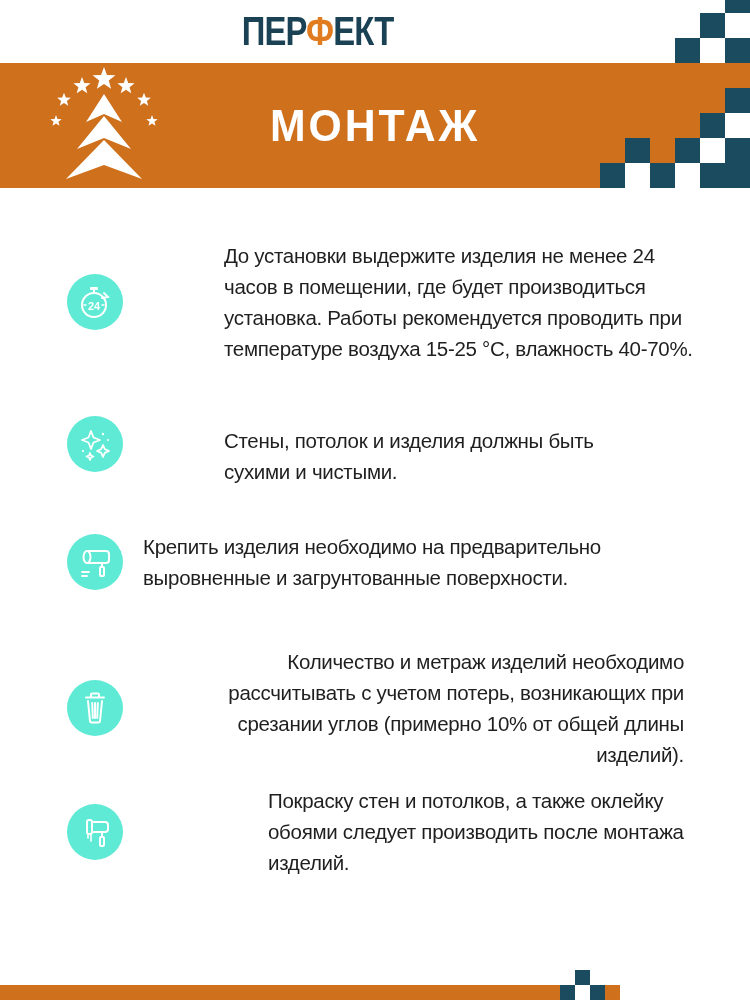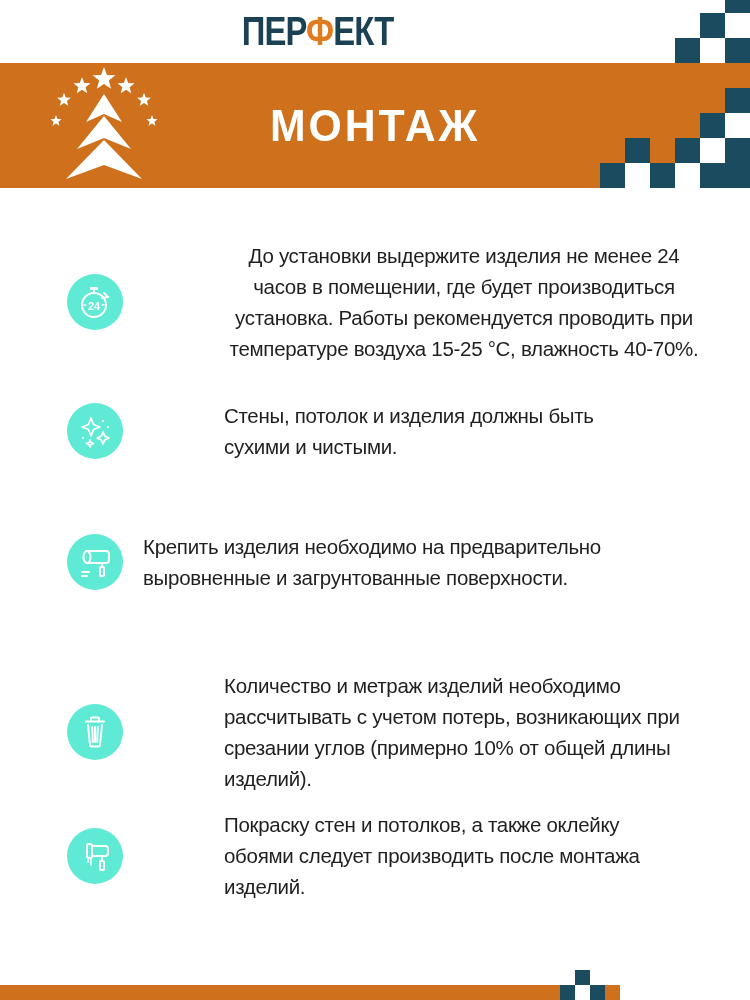--- a/index.html
+++ b/index.html
@@ -49,25 +49,25 @@
   }
   .item .icon-circle{
     margin-left:67px;flex:0 0 56px;width:56px;height:56px;border-radius:50%;
     background:#5eead4;display:flex;align-items:center;justify-content:center;
   }
   .item .item-text{
     margin-left:101px;
     font-size:20.5px;line-height:31px;letter-spacing:-0.3px;
     color:#1F1F1F;
   }
-  .item1{top:240px;} .item1 .item-text{max-width:480px;text-align:center;}
-  .item2{top:400px;} .item2 .item-text{max-width:400px;}
+  .item1{top:240px;} .item1 .item-text{max-width:480px;}
+  .item2{top:400px;} .item2 .item-text{max-width:400px;margin-top:25px;}
   .item3{top:531px;} .item3 .item-text{max-width:480px;margin-left:20px;}
-  .item4{top:670px;} .item4 .item-text{max-width:460px;}
-  .item5{top:809px;} .item5 .item-text{max-width:440px;}
+  .item4{top:646px;text-align:right;} .item4 .item-text{max-width:460px;}
+  .item5{top:785px;gap:44px;} .item5 .item-text{max-width:440px;}
   svg{display:block;}
 </style>
 </head>
 <body>
 
 <div class="logo-row">
   <div class="logo-word"><span>ПЕР</span><span class="f-orange">Ф</span><span>ЕКТ</span></div>
 </div>
 
 <div class="band"></div>

